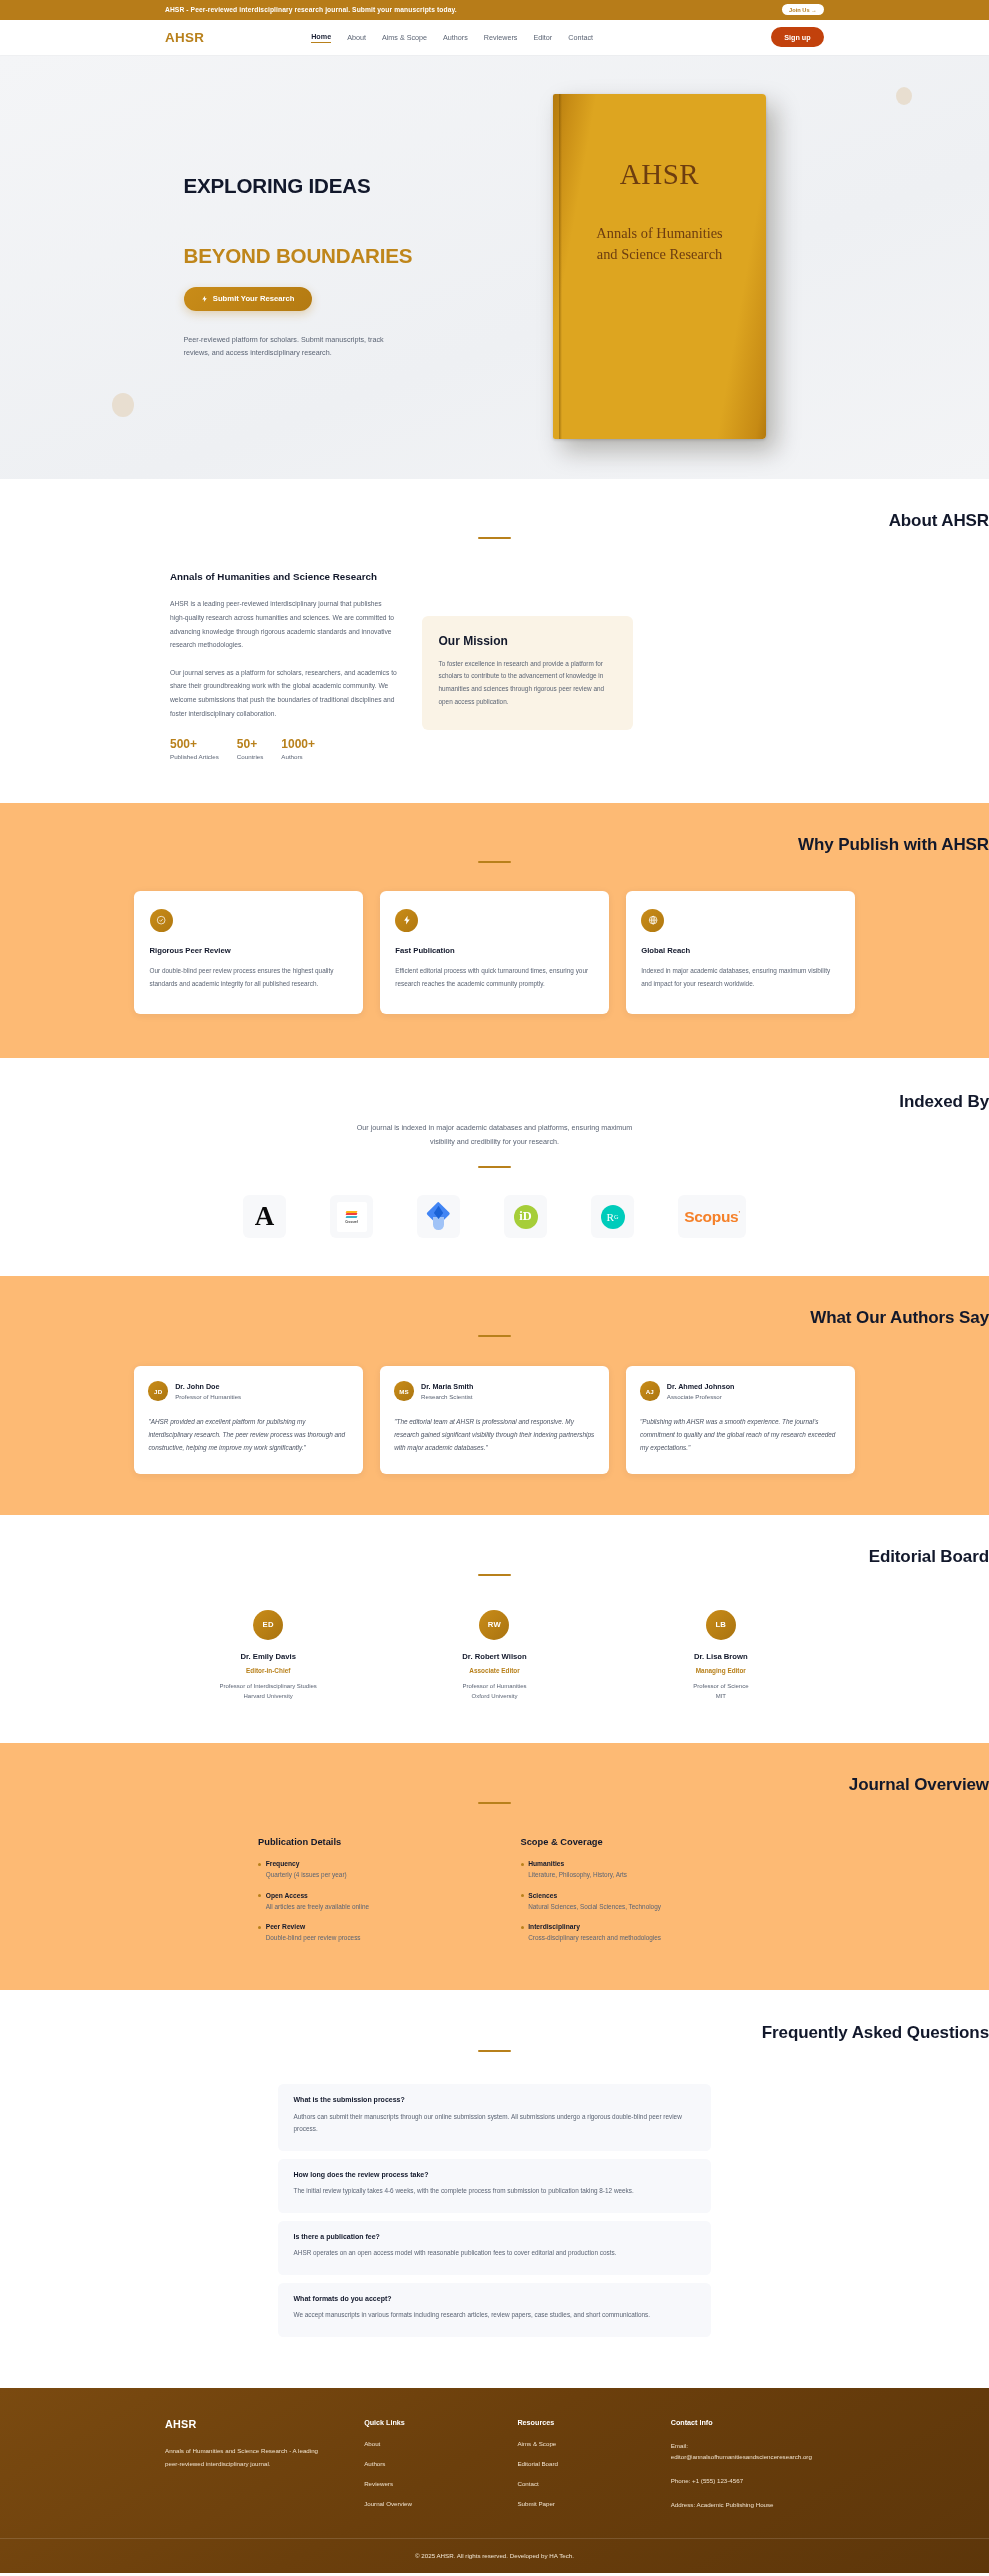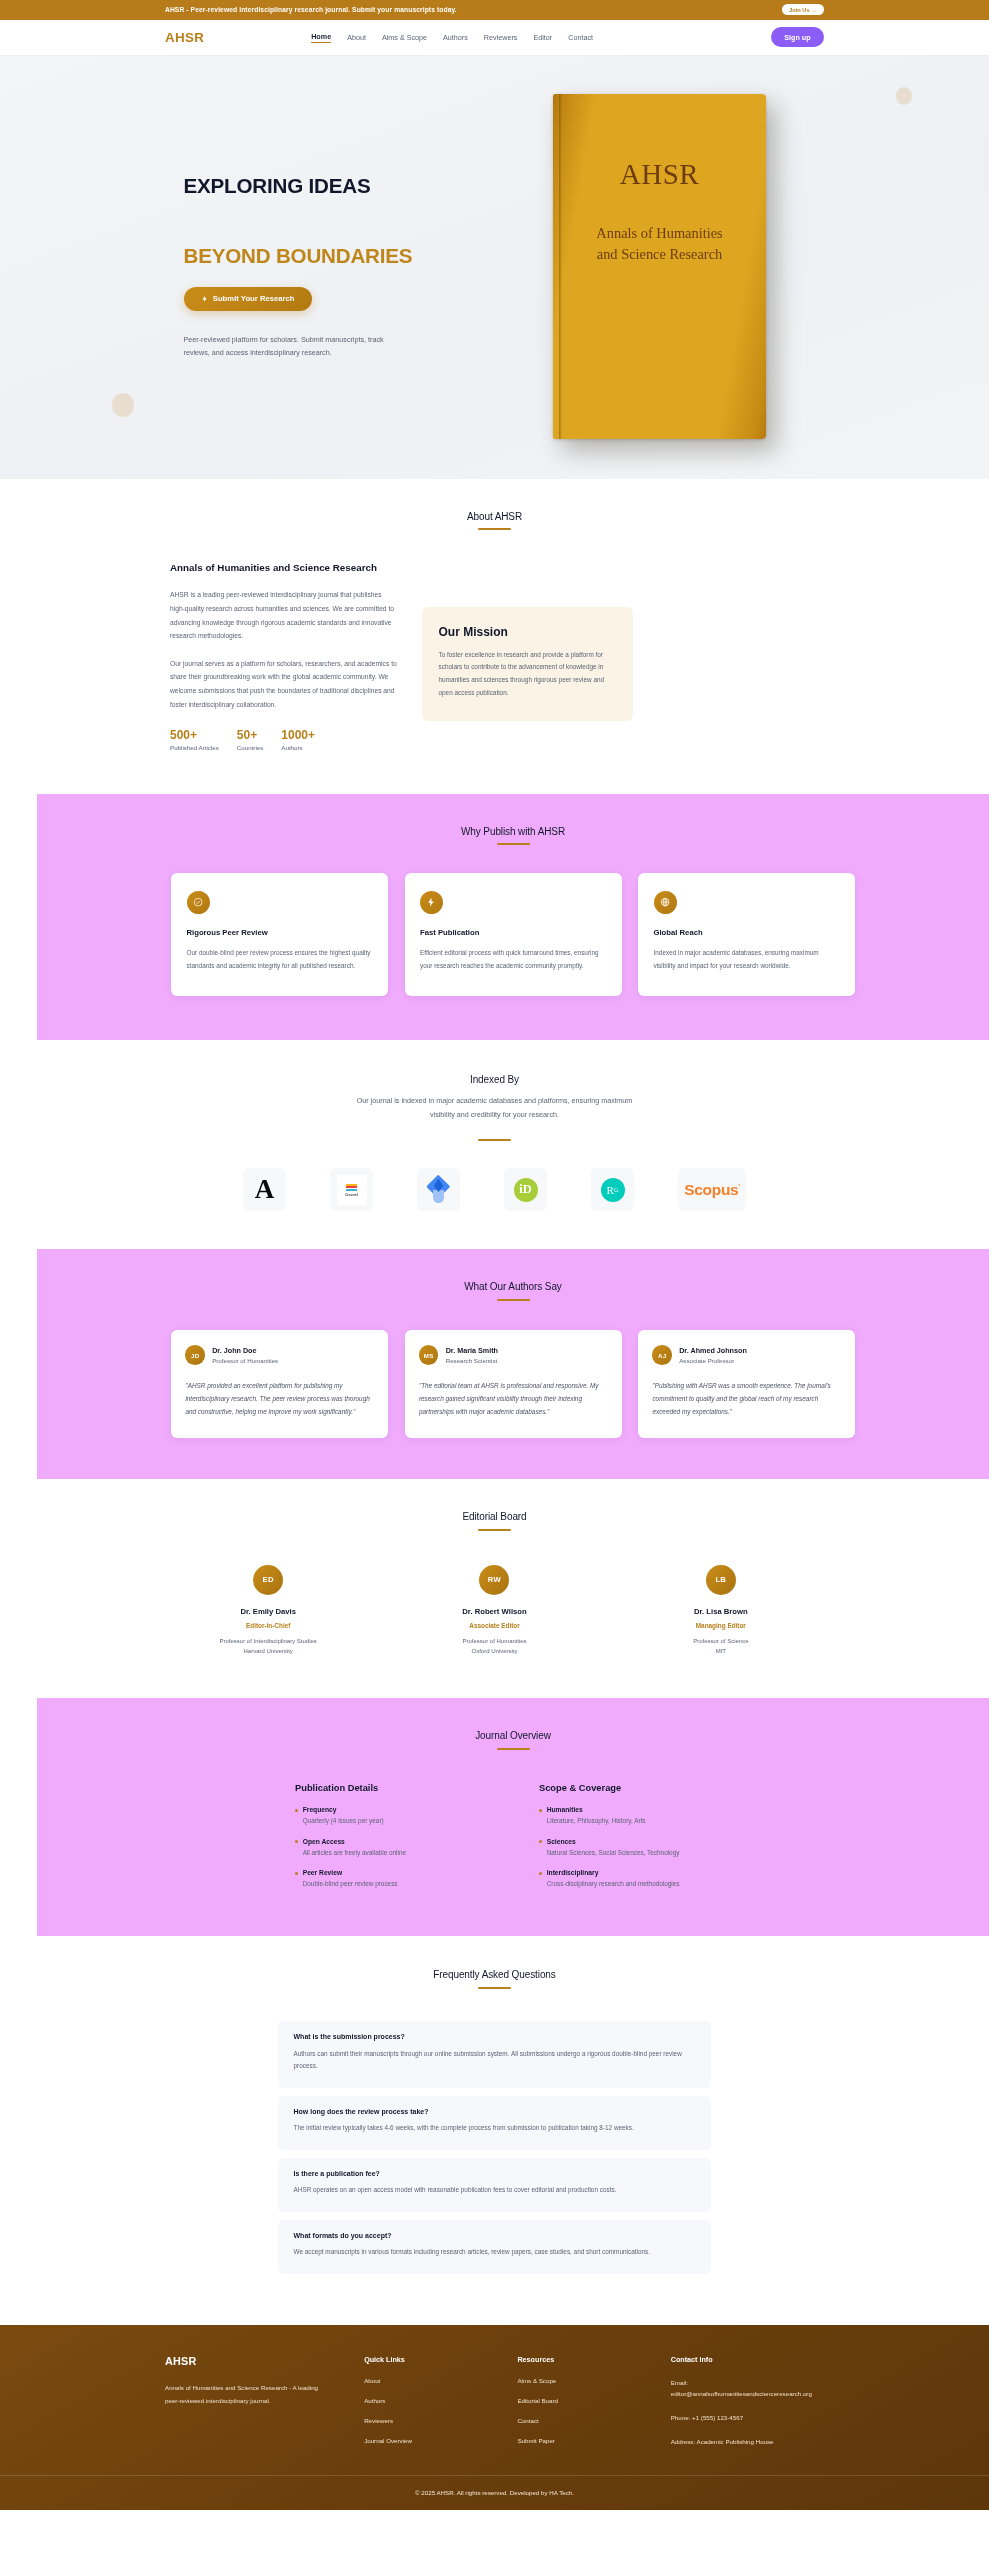--- a/index.html
+++ b/index.html
@@ -45,21 +45,21 @@
     display:flex; align-items:center; gap:16px;
     margin-left:107px;
   }
   .nav-links a{
     font-size:7.2px; color:#5b6474; text-decoration:none; font-weight:500;
     white-space:nowrap;
   }
   .nav-links a.active{ color:#1b2135; font-weight:600; border-bottom:1px solid #b8801b; padding-bottom:1px;}
   .signup-btn{
     margin-left:auto;
-    background:#8b5cf6; color:#fff;
+    background:#c2410c; color:#fff;
     font-size:7.2px; font-weight:600;
     padding:5.2px 13.4px; border-radius:12.4px; border:none; cursor:pointer;
     font-family:inherit;
   }
 
   
   .hero{
     background:linear-gradient(160deg,#f4f5f7 0%,#eef0f3 60%,#f3f4f6 100%);
     height:424px;
     position:relative; overflow:hidden;
@@ -111,23 +111,23 @@
     font-size:14.4px; color:#6d3d10; text-align:center; line-height:1.42;
     margin-top:32px; width:129px;
   }
   .blob{ position:absolute; border-radius:50%; background:#e8ded0; }
   .blob.b1{ width:16.5px;height:18.5px; right:77px; top:32px; }
   .blob.b2{ width:21.6px;height:24px; left:112px; bottom:62px; }
 
   
   section{ padding:33px 0; }
   .bg-white{ background:#ffffff; }
-  .bg-grey{ background:#f0abfc;margin-left:37px; }
+  .bg-grey{ background:#fdba74; }
   .sec-title{
-    text-align:center; font-size:10px; font-weight:400; color:#12182b; letter-spacing:-0.1px;
+    text-align:right; font-size:17px; font-weight:700; color:#12182b; letter-spacing:-0.1px;
   }
   .rule{
     width:33px; height:2.1px; background:#b8801b; border-radius:1px;
     margin:6.7px auto 0;
   }
   .sec-lead{
     text-align:center; font-size:7.2px; line-height:1.95; color:#5b6474;
     max-width:289px; margin:9.3px auto 0;
   }
 

